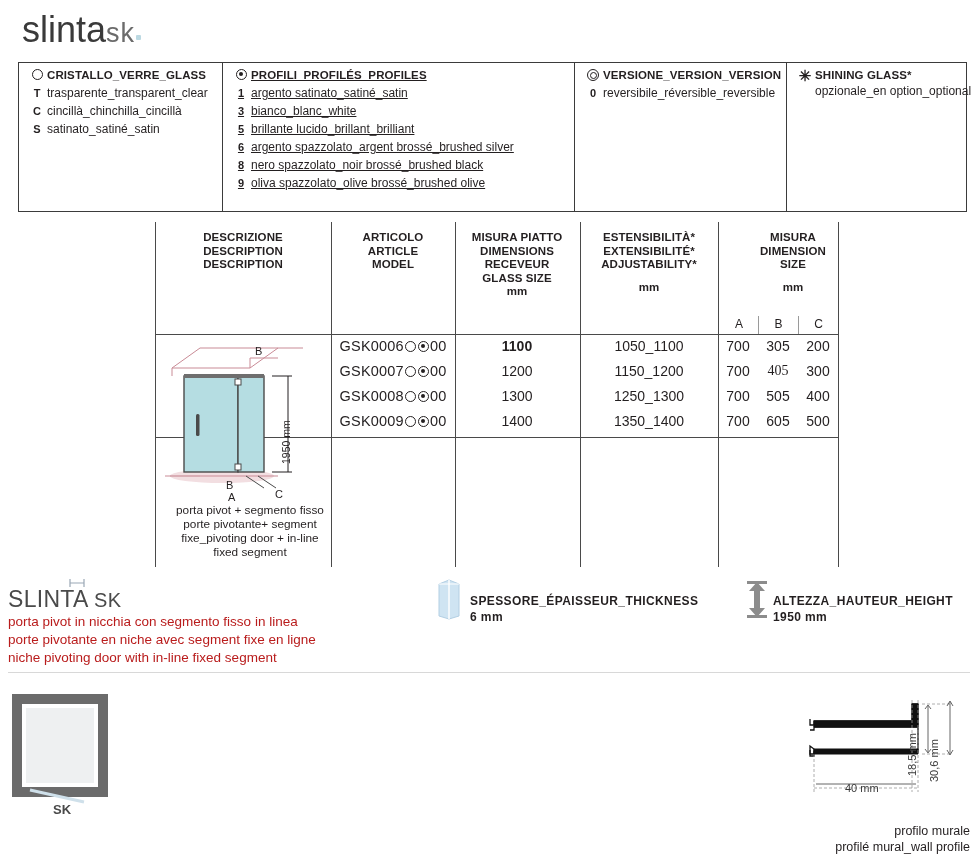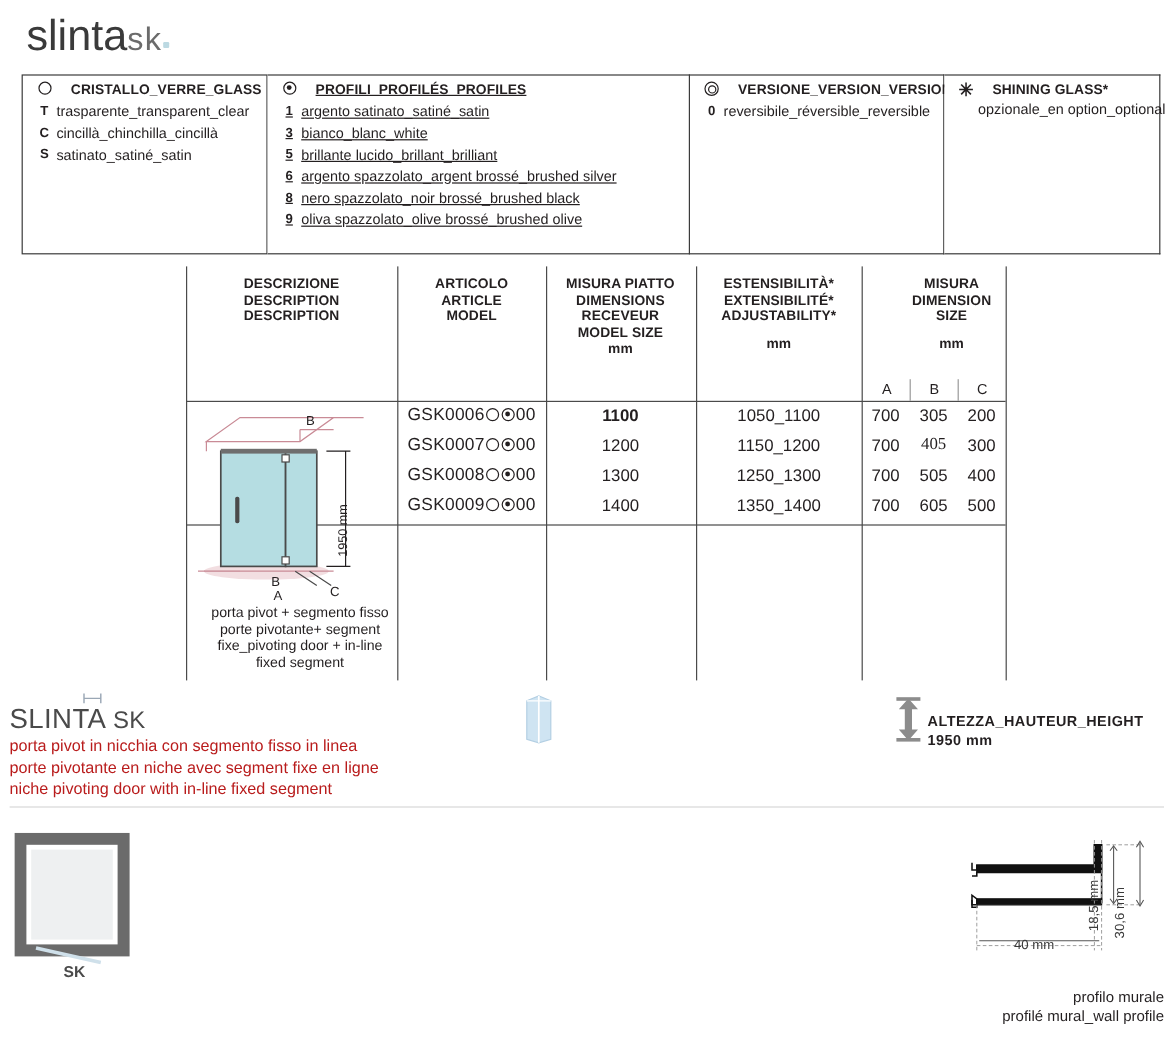--- a/index.html
+++ b/index.html
@@ -24,21 +24,21 @@
   .legend{
     position:absolute;top:62px;border:1px solid #3b3b3b;
     height:150px;box-sizing:border-box;background:#fff;
   }
   .lg1{left:18px;width:205px;}
   .lg2{left:223px;width:352px;border-left:none;text-decoration:underline;}
   .lg3{left:575px;width:212px;border-left:none;}
   .lg4{left:787px;width:180px;border-left:none;}
 
   .lrow{display:flex;align-items:flex-start;padding-left:8px;line-height:15px;}
-  .lrow.head{margin-top:5px;gap:12px;}
+  .lrow.head{margin-top:5px;}
   .lkey{
     width:20px;flex:0 0 20px;text-align:center;font-size:11px;font-weight:bold;
     color:#231f20;
   }
   .ltxt{font-size:11.5px;color:#231f20;white-space:nowrap;}
   .ltxt.b{font-weight:bold;font-size:11.5px;letter-spacing:.1px;}
   .lrow.item{margin-top:3px;}
   .lrow.item .ltxt{font-size:12px;}
 
   
@@ -205,21 +205,21 @@
 
   <div class="colhead" style="left:345px;top:231px;width:96px;">
     <span>ARTICOLO</span><br>
     <span>ARTICLE</span><br>
     <span>MODEL</span>
   </div>
 
   <div class="colhead" style="left:456px;top:231px;width:122px;">
     <span>MISURA PIATTO</span><br>
     <span>DIMENSIONS RECEVEUR</span><br>
-    <span>MODEL SIZE</span><br>
+    <span>GLASS SIZE</span><br>
     <span style="display:inline-block;margin-top:0px;">mm</span>
   </div>
 
   <div class="colhead" style="left:582px;top:231px;width:134px;">
     <span>ESTENSIBILITÀ*</span><br>
     <span>EXTENSIBILITÉ*</span><br>
     <span>ADJUSTABILITY*</span>
     <span class="mm">mm</span>
   </div>
 
@@ -326,20 +326,24 @@
         <path d="M2,6 L16,6 M2,2 L2,10 M16,2 L16,10" stroke="#9aa7b5" stroke-width="1.2" fill="none"></path>
       </svg>
   </div>
 
   <div class="glassicon" style="left:435px;top:578px;">
     <svg width="28" height="42" viewBox="0 0 28 42">
       <polygon points="4,6 14,2 24,6 24,38 14,41 4,38" fill="#cfe4f2" stroke="#b3cfe3" stroke-width="1"></polygon>
       <path d="M14,2 L14,41" stroke="#ffffff" stroke-width="1.4"></path>
       <path d="M4,6 L24,6" stroke="#ffffff" stroke-width="1"></path>
     </svg>
+  </div>
+  <div class="spec" style="left:470px;top:593px;">
+    <span>SPESSORE_ÉPAISSEUR_THICKNESS</span><br>
+    <span class="v">6 mm</span>
   </div>
 
   <div class="arrowicon" style="left:744px;top:580px;">
     <svg width="26" height="40" viewBox="0 0 26 40">
       <polygon points="3,8 23,8 23,4 13,4 13,1 13,1" fill="none"></polygon>
       <polygon points="13,2 21,11 16,11 16,28 21,28 13,37 5,28 10,28 10,11 5,11" fill="#8c8c8c"></polygon>
       <rect x="3" y="1" width="20" height="3" fill="#8c8c8c"></rect>
       <rect x="3" y="35" width="20" height="3" fill="#8c8c8c"></rect>
     </svg>
   </div>

